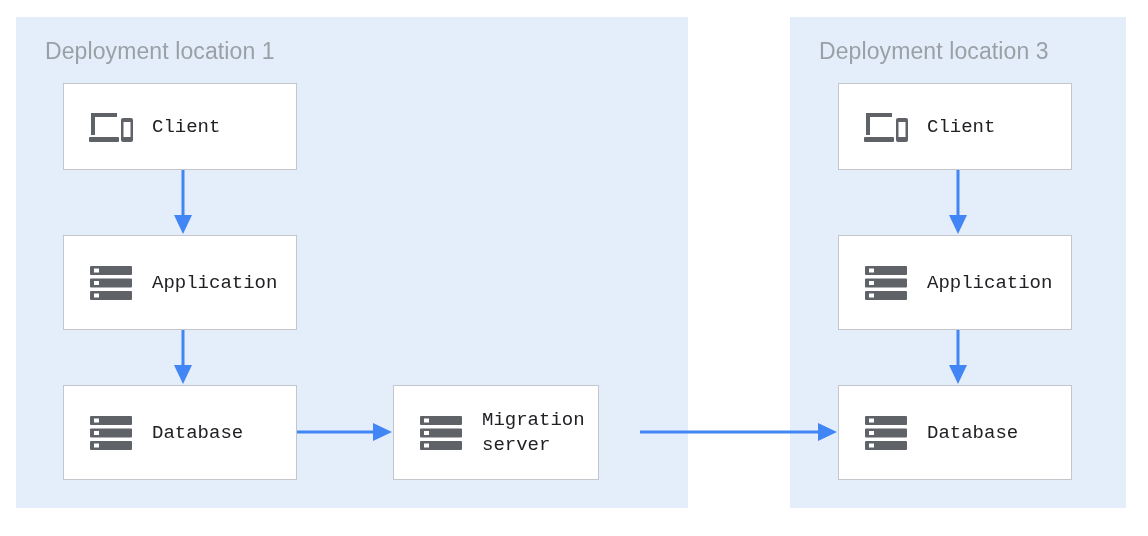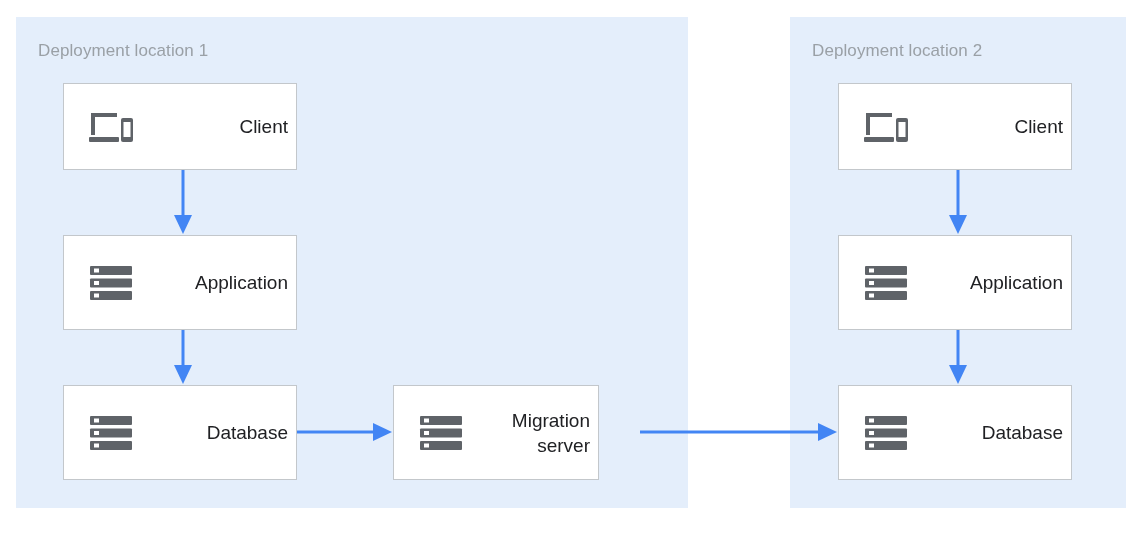--- a/index.html
+++ b/index.html
@@ -23,22 +23,22 @@
   .zone {
     position: absolute;
     background: #e4eefb;
   }
   #zone-1 { left: 16px;  top: 17px; width: 672px; height: 491px; }
   #zone-2 { left: 790px; top: 17px; width: 336px; height: 491px; }
 
   .zone-label {
     position: absolute;
     top: 24px;
-    left: 22px;
-    font-size: 17px;
+    left: 29px;
+    font-size: 23px;
     line-height: 20px;
     color: #9aa0a6;
     white-space: nowrap;
     letter-spacing: 0.1px;
   }
 
   
   .node {
     position: absolute;
     background: #ffffff;
@@ -56,21 +56,22 @@
     align-items: center;
     justify-content: center;
   }
   .node .node-label {
     flex: 1 1 auto;
     font-size: 19px;
     line-height: 24px;
     color: #202124;
     padding-left: 14px;
     padding-right: 8px;
-    text-align: right;
+    text-align: left;
+    font-family: Liberation Mono, monospace;
   }
 
   
   #node-client-1      { left: 63px;  top: 83px;  width: 234px; height: 87px; }
   #node-app-1         { left: 63px;  top: 235px; width: 234px; height: 95px; }
   #node-db-1          { left: 63px;  top: 385px; width: 234px; height: 95px; }
   #node-migration     { left: 393px; top: 385px; width: 206px; height: 95px; }
   #node-client-2      { left: 838px; top: 83px;  width: 234px; height: 87px; }
   #node-app-2         { left: 838px; top: 235px; width: 234px; height: 95px; }
   #node-db-2          { left: 838px; top: 385px; width: 234px; height: 95px; }
@@ -94,21 +95,21 @@
 </head>
 <body>
 
 <div id="canvas">
 
   <div class="zone" id="zone-1">
     <div class="zone-label">Deployment location 1</div>
   </div>
 
   <div class="zone" id="zone-2">
-    <div class="zone-label">Deployment location 2</div>
+    <div class="zone-label">Deployment location 3</div>
   </div>
 
   <div class="node" id="node-client-1">
     <span class="icon-slot">
       <svg class="svg-icon" width="48" height="40" viewBox="0 0 48 40" aria-hidden="true">
         <path d="M4 6 h26 v4 H8 v18 H4 Z" fill="#5f6368"></path>
         <rect x="2" y="30" width="30" height="5" rx="1" fill="#5f6368"></rect>
         <rect x="34" y="11" width="12" height="24" rx="2" fill="#5f6368"></rect>
         <rect x="36.5" y="15" width="7" height="15" fill="#ffffff"></rect>
       </svg>

